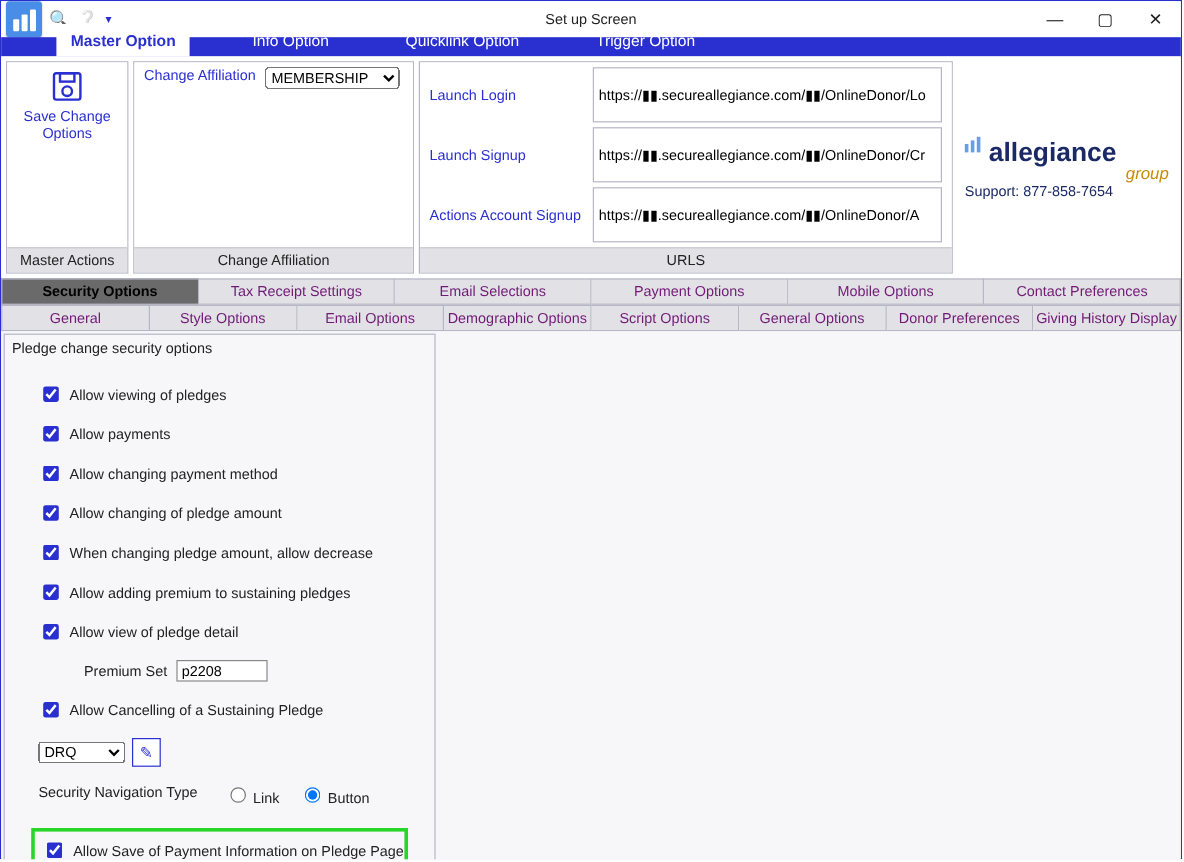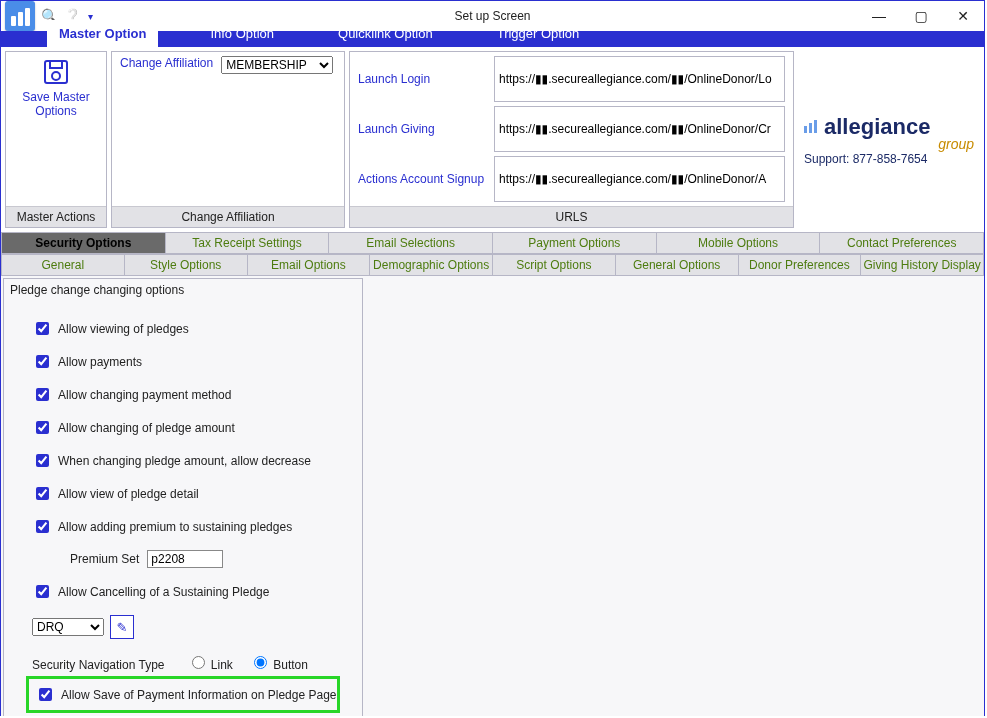--- a/index.html
+++ b/index.html
@@ -27,40 +27,40 @@
 .panel-master .panel-body{text-align:center;color:#2a2fd0;font-size:12px}
 .panel-aff{width:232px}
 .panel-aff .panel-body{display:flex;align-items:flex-start;gap:8px;color:#2a2fd0}
 .panel-aff select{font-size:12px;width:112px}
 .panel-urls{flex:1}
 .panel-urls .panel-body{display:flex;flex-direction:column;gap:4px}
 .url-row{display:flex;align-items:center;gap:6px}
 .url-row label{color:#2a2fd0;font-size:12px;min-width:130px}
 .url-row input{flex:1;font-size:12px;padding:15px 4px;border:1px solid #b6b6c6}
 .logo{width:170px;display:flex;flex-direction:column;align-items:flex-start;justify-content:center;padding:4px 6px}
-.logo-name{display:flex;align-items:center;gap:4px}
+.logo-name{display:flex;align-items:flex-start;gap:4px}
 .logo-text{font-size:22px;font-weight:bold;color:#1b2a66;letter-spacing:0}
 .logo-group{font-size:14px;color:#c78b00;font-style:italic;align-self:flex-end;margin-left:auto;margin-top:-4px}
 .logo-support{color:#1b2a66;font-size:12px}
 .subtabs{display:flex}
-.subtab{flex:1;text-align:center;background:#e2e2e6;border:1px solid #b6b6c6;padding:3px 0;font-size:12px;color:#4d7c0f;cursor:pointer}
+.subtab{flex:1;text-align:center;background:#e2e2e6;border:1px solid #b6b6c6;padding:3px 0;font-size:12px;color:#701a75;cursor:pointer}
 .subtab+ .subtab{border-left:none}
 .subtab.active{background:#6a6a6a;color:#000000;font-weight:bold}
 .two-rows{display:flex;flex-direction:column}
 .content{flex:1;display:flex;padding:2px;background:#f7f7f9}
 .group{border:1px solid #b6b6c6;width:360px;padding:2px 6px 10px;background:#f7f7f9;height:456px;box-sizing:border-box}
 .group-title{font-size:12px;margin:2px 0 22px}
 .chk-row{display:flex;align-items:center;gap:6px;margin:0 0 14px 22px;font-size:12px}
 .chk-row input[type=checkbox]{accent-color:#2a2fd0}
 .subrow{margin:0 0 14px 60px;display:flex;align-items:center;gap:8px;font-size:12px}
 .subrow input[type=text]{width:68px;font-size:12px;padding:1px 3px;border:1px solid #888}
 .dropdown-row{margin:0 0 14px 22px;display:flex;align-items:center;gap:6px}
 .dropdown-row select{font-size:12px;width:72px}
 .edit-btn{width:22px;height:22px;border:1px solid #2a2fd0;display:flex;align-items:center;justify-content:center;color:#2a2fd0;font-size:13px;cursor:pointer;background:#fff}
-.radio-row{margin:0 0 4px 22px;display:flex;align-items:flex-end;gap:22px;font-size:12px}
+.radio-row{margin:0 0 18px 22px;display:flex;align-items:flex-start;gap:22px;font-size:12px}
 .radio-row .radios{display:flex;gap:16px;align-items:center}
 .highlight{border:3px solid #28d628;padding:6px 0;margin:0 0 0 16px;display:inline-block;}
 .highlight .chk-row{margin:0 0 0 6px}
 .logo-bars{display:flex;align-items:flex-end;gap:2px;margin-right:3px}
 .logo-bars span{width:3px;background:#6a9de8}
 .logo-bars span:nth-child(1){height:7px}
 .logo-bars span:nth-child(2){height:10px}
 .logo-bars span:nth-child(3){height:13px}
 </style>
 </head>
@@ -94,42 +94,42 @@
   </div>
 
   <div class="ribbon">
     <div class="panel panel-master">
       <div class="panel-body">
         <svg class="save-icon" viewBox="0 0 34 28">
             <rect x="6" y="3" width="22" height="22" rx="2" fill="none" stroke="#2a2fd0" stroke-width="2"></rect>
             <rect x="11" y="3" width="12" height="7" fill="none" stroke="#2a2fd0" stroke-width="2"></rect>
             <circle cx="17" cy="18" r="4" fill="none" stroke="#2a2fd0" stroke-width="2"></circle>
           </svg>
-        <div>Save Master</div>
+        <div>Save Change</div>
         <div>Options</div>
       </div>
       <div class="panel-footer">Master Actions</div>
     </div>
 
     <div class="panel panel-aff">
       <div class="panel-body">
         <span>Change Affiliation</span>
         <select><option>MEMBERSHIP</option></select>
       </div>
       <div class="panel-footer">Change Affiliation</div>
     </div>
 
     <div class="panel panel-urls">
       <div class="panel-body">
         <div class="url-row">
             <label>Launch Login</label>
             <input value="https://▮▮.secureallegiance.com/▮▮/OnlineDonor/Lo" style="">
           </div>
         <div class="url-row">
-            <label>Launch Giving</label>
+            <label>Launch Signup</label>
             <input value="https://▮▮.secureallegiance.com/▮▮/OnlineDonor/Cr" style="">
           </div>
         <div class="url-row">
             <label>Actions Account Signup</label>
             <input value="https://▮▮.secureallegiance.com/▮▮/OnlineDonor/A" style="">
           </div>
       </div>
       <div class="panel-footer">URLS</div>
     </div>
 
@@ -163,21 +163,21 @@
       <div class="subtab">Demographic Options</div>
       <div class="subtab">Script Options</div>
       <div class="subtab">General Options</div>
       <div class="subtab">Donor Preferences</div>
       <div class="subtab">Giving History Display</div>
     </div>
   </div>
 
   <div class="content">
     <div class="group">
-      <div class="group-title">Pledge change changing options</div>
+      <div class="group-title">Pledge change security options</div>
       <div class="chk-row">
           <input type="checkbox" checked="" style="">
           <span>Allow viewing of pledges</span>
         </div>
       <div class="chk-row">
           <input type="checkbox" checked="" style="">
           <span>Allow payments</span>
         </div>
       <div class="chk-row">
           <input type="checkbox" checked="" style="">
@@ -186,25 +186,25 @@
       <div class="chk-row">
           <input type="checkbox" checked="" style="">
           <span>Allow changing of pledge amount</span>
         </div>
       <div class="chk-row">
           <input type="checkbox" checked="" style="">
           <span>When changing pledge amount, allow decrease</span>
         </div>
       <div class="chk-row">
           <input type="checkbox" checked="" style="">
+          <span>Allow adding premium to sustaining pledges</span>
+        </div>
+      <div class="chk-row">
+          <input type="checkbox" checked="" style="">
           <span>Allow view of pledge detail</span>
-        </div>
-      <div class="chk-row">
-          <input type="checkbox" checked="" style="">
-          <span>Allow adding premium to sustaining pledges</span>
         </div>
       <div class="subrow">
           <span>Premium Set</span>
           <input type="text" value="p2208" style="">
         </div>
       <div class="chk-row">
           <input type="checkbox" checked="" style="">
           <span>Allow Cancelling of a Sustaining Pledge</span>
         </div>
       <div class="dropdown-row">

